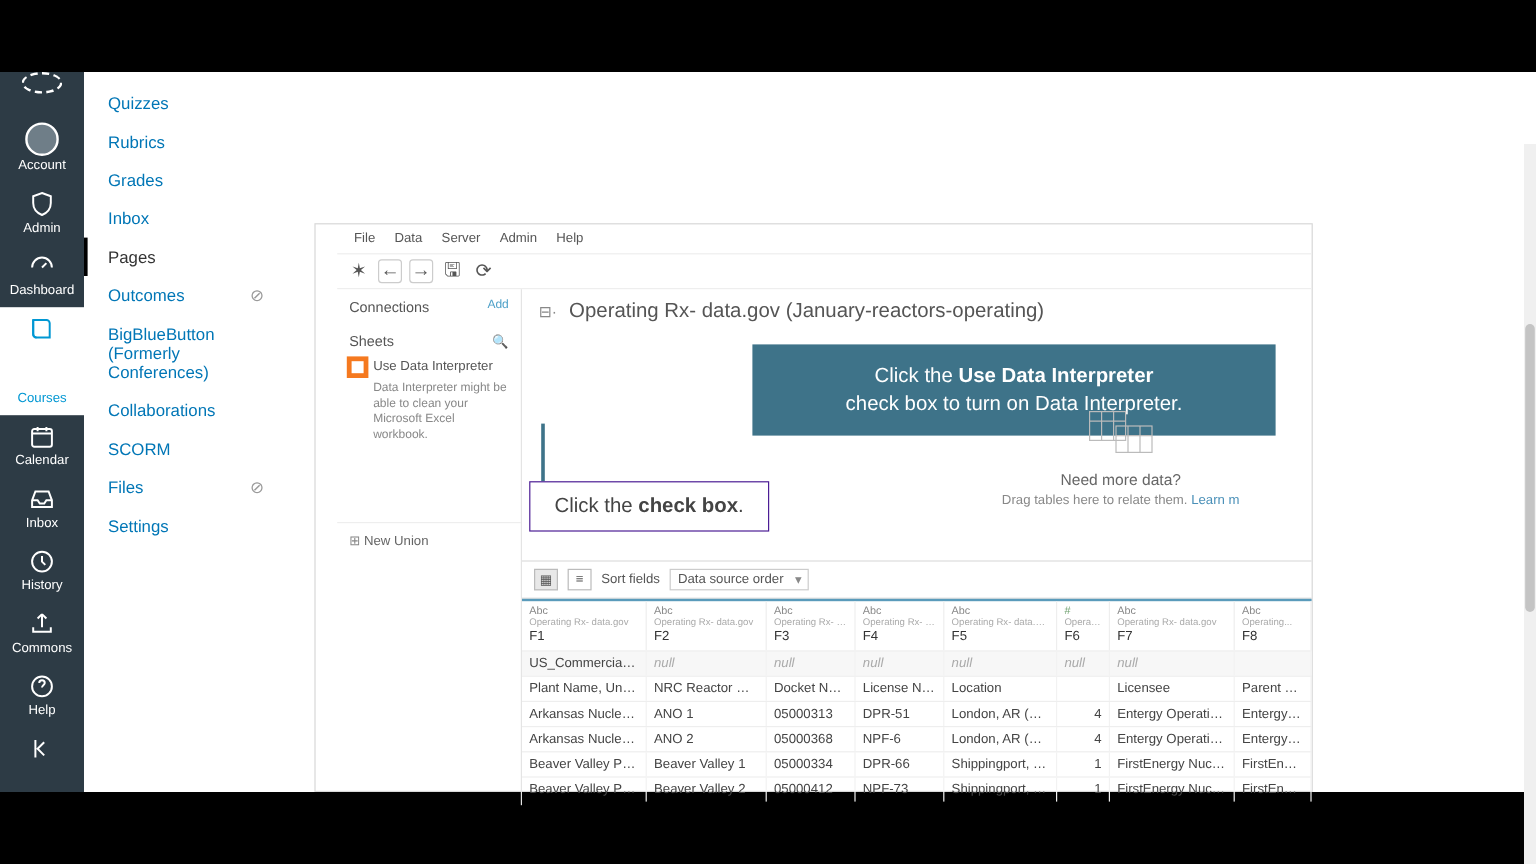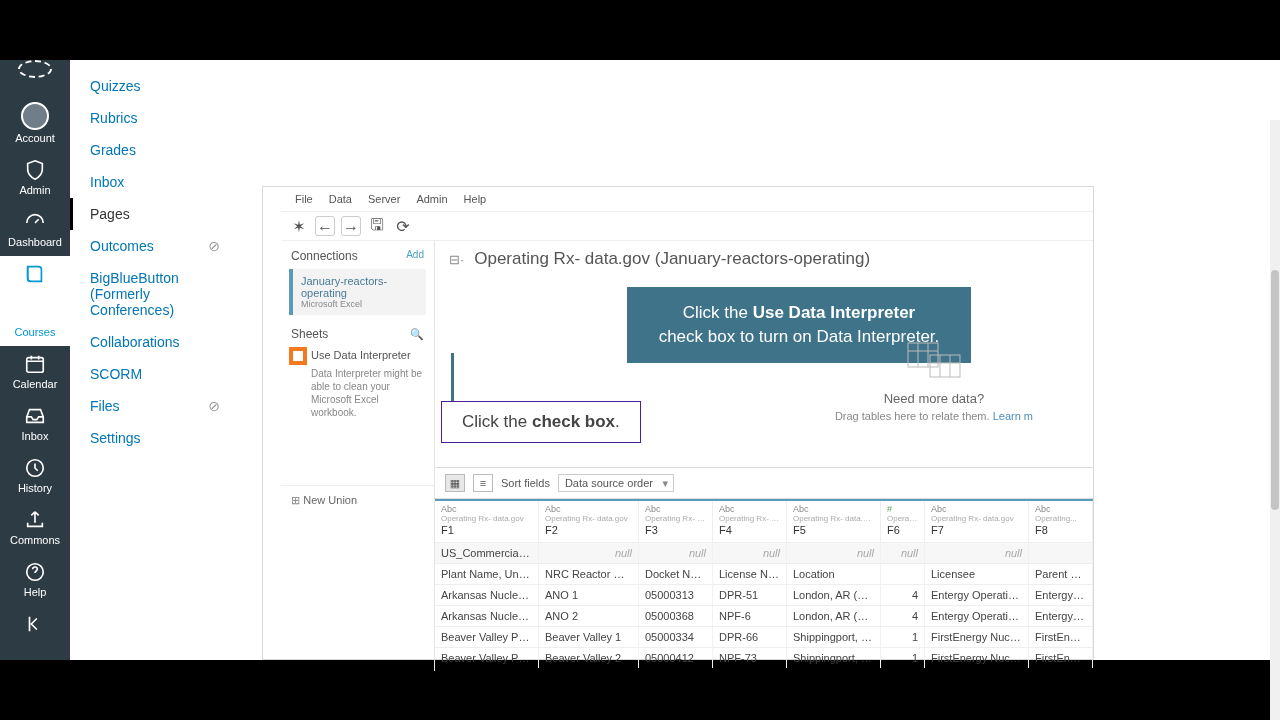--- a/index.html
+++ b/index.html
@@ -51,21 +51,21 @@
 .ds-title { display: flex; align-items: center; gap: 10px; padding: 8px 14px; font-size: 17px; color: #555; }
 .ds-title .dsico { color: #888; font-size: 13px; }
 .canvas { height: 190px; position: relative; }
 .tables-ico { position: absolute; right: 60px; top: 62px; color: #bbb; text-align: center; }
 .tables-ico svg { stroke: #bbb; fill: none; }
 .need-more { font-size: 13px; color: #666; margin-top: 8px; }
 .drag-hint { font-size: 11px; color: #888; margin-top: 4px; }
 .drag-hint .lm { color: #4a90b8; }
 
 
-.callout-big { position: absolute; left: 192px; top: 46px; width: 344px; background: #3e7389; color: #fff; padding: 14px 18px; font-size: 17px; text-align: center; line-height: 1.4; }
+.callout-big { position: absolute; left: 192px; top: 46px; width: 436px; background: #3e7389; color: #fff; padding: 14px 18px; font-size: 17px; text-align: center; line-height: 1.4; }
 .callout-big b { font-weight: 700; }
 .callout-small { position: absolute; left: 6px; top: 160px; border: 1px solid #4c1d95; background: #fff; padding: 10px 20px; font-size: 17px; color: #444; }
 .callout-small b { font-weight: 700; }
 .pointer-line { position: absolute; left: 16px; top: 112px; width: 3px; height: 50px; background: #3e7389; }
 
 
 .grid-bar { display: flex; align-items: center; gap: 8px; padding: 6px 10px; border-top: 1px solid #ddd; border-bottom: 1px solid #ddd; font-size: 11px; color: #555; }
 .view-btn { width: 20px; height: 18px; border: 1px solid #bbb; display: flex; align-items: center; justify-content: center; cursor: pointer; }
 .view-btn.active { background: #e8e8e8; }
 .sort-sel { border: 1px solid #ccc; padding: 2px 20px 2px 6px; font-size: 11px; color: #555; background: #fff; position: relative; cursor: pointer; }
@@ -74,21 +74,21 @@
 .grid { font-size: 11px; color: #444; }
 .gh, .gr { display: grid; grid-template-columns: 104px 100px 74px 74px 94px 44px 104px 64px; }
 .gh { border-top: 2px solid #5a9bbb; }
 .ghc { padding: 3px 6px 6px; border-right: 1px solid #eee; }
 .type-lbl { font-size: 9px; color: #888; }
 .src-lbl { font-size: 8px; color: #aaa; white-space: nowrap; overflow: hidden; text-overflow: ellipsis; }
 .fld { font-size: 11px; color: #333; margin-top: 1px; font-weight: 500; }
 .num .type-lbl { color: #6b9e6b; }
 .gr { border-top: 1px solid #eee; }
 .gc { padding: 4px 6px; border-right: 1px solid #f2f2f2; white-space: nowrap; overflow: hidden; text-overflow: ellipsis; }
-.gc.null { color: #aaa; font-style: italic; text-align: right; }
+.gc.null { color: #aaa; font-style: italic; text-align: left; }
 .gc.rnum { text-align: right; }
 .gr.hdr { background: #f7f7f7; }
 
 .scrollbar { position: absolute; right: 0; top: 60px; width: 10px; height: 600px; background: #f0f0f0; }
 .scroll-thumb { position: absolute; right: 1px; top: 150px; width: 8px; height: 240px; background: #c4c4c4; border-radius: 4px; }
 </style>
 </head>
 <body>
 
 <div class="viewport">
@@ -229,24 +229,20 @@
       <div class="tbtn">←</div>
       <div class="tbtn">→</div>
       <div class="tbtn plain">🖫</div>
       <div class="tbtn plain">⟳</div>
     </div>
     <div class="tbl-body">
       <div class="tbl-left">
         <div class="sect-head">
           <span>Connections</span>
           <span class="add">Add</span>
-        </div>
-        <div class="conn-item">
-          <div class="conn-name">January-reactors-operating</div>
-          <div class="conn-sub">Microsoft Excel</div>
         </div>
         <div class="sheets-head">
           <span>Sheets</span>
           <span class="srch">🔍</span>
         </div>
         <div class="di-row">
           <div class="di-check"></div>
           <div class="di-lbl">Use Data Interpreter</div>
         </div>
         <div class="di-help">Data Interpreter might be able to clean your Microsoft Excel workbook.</div>

